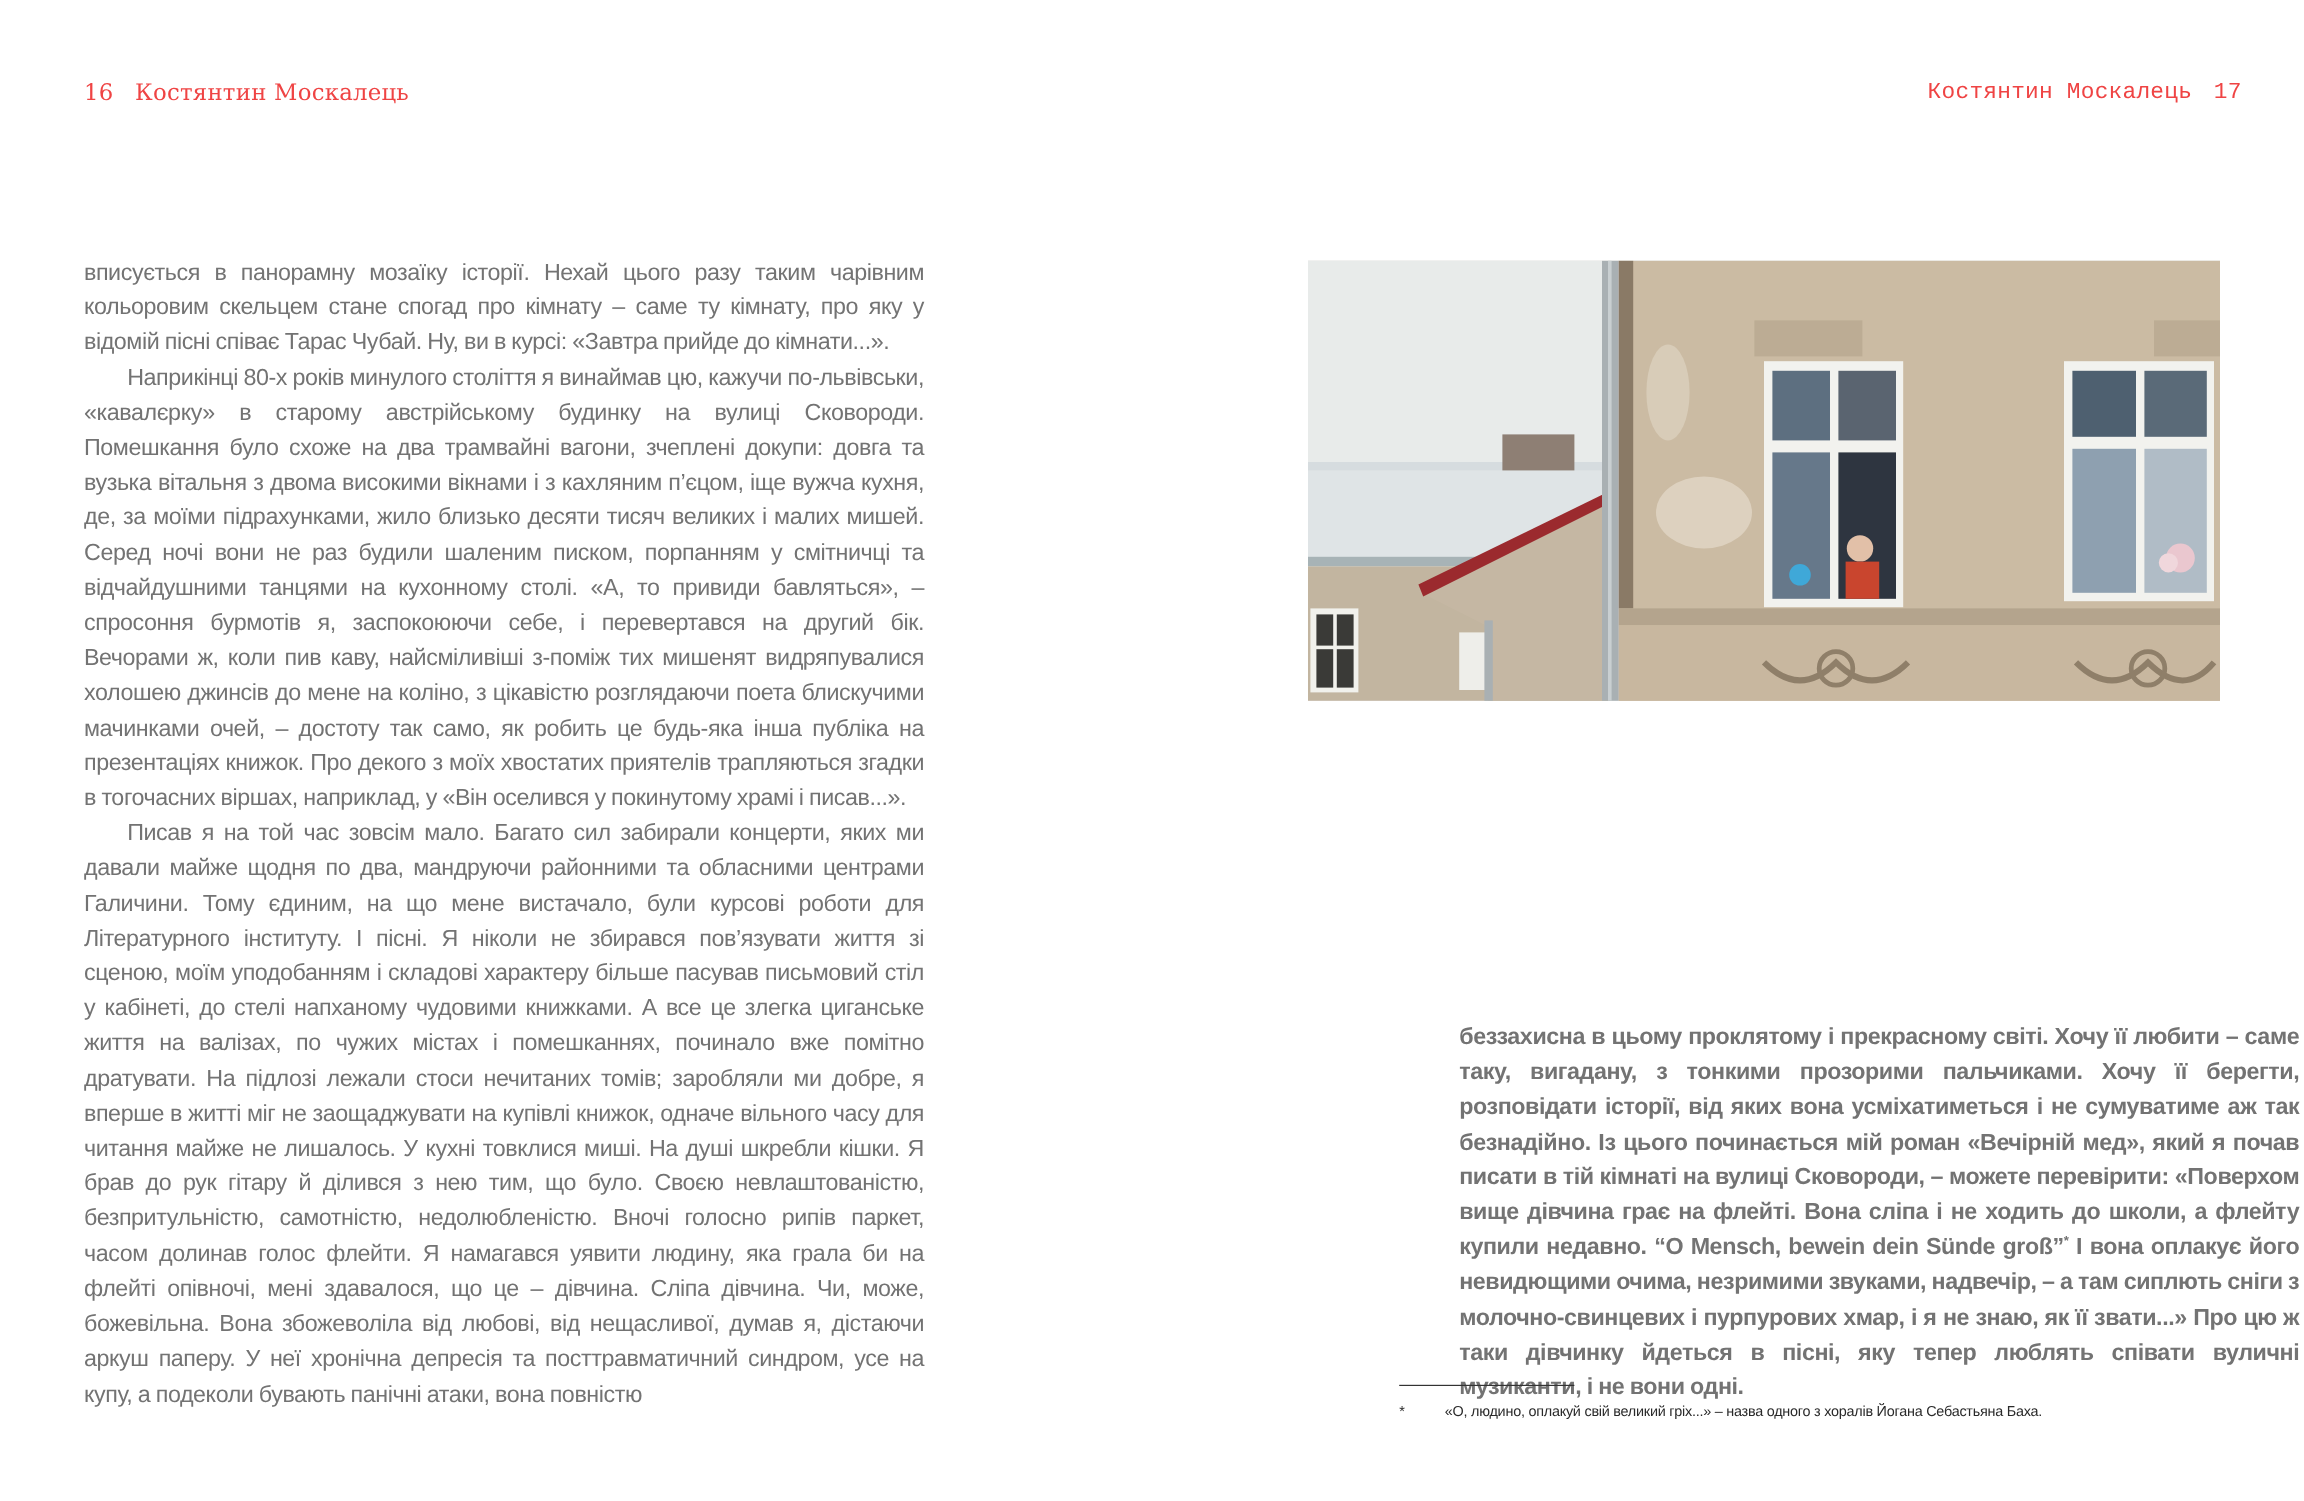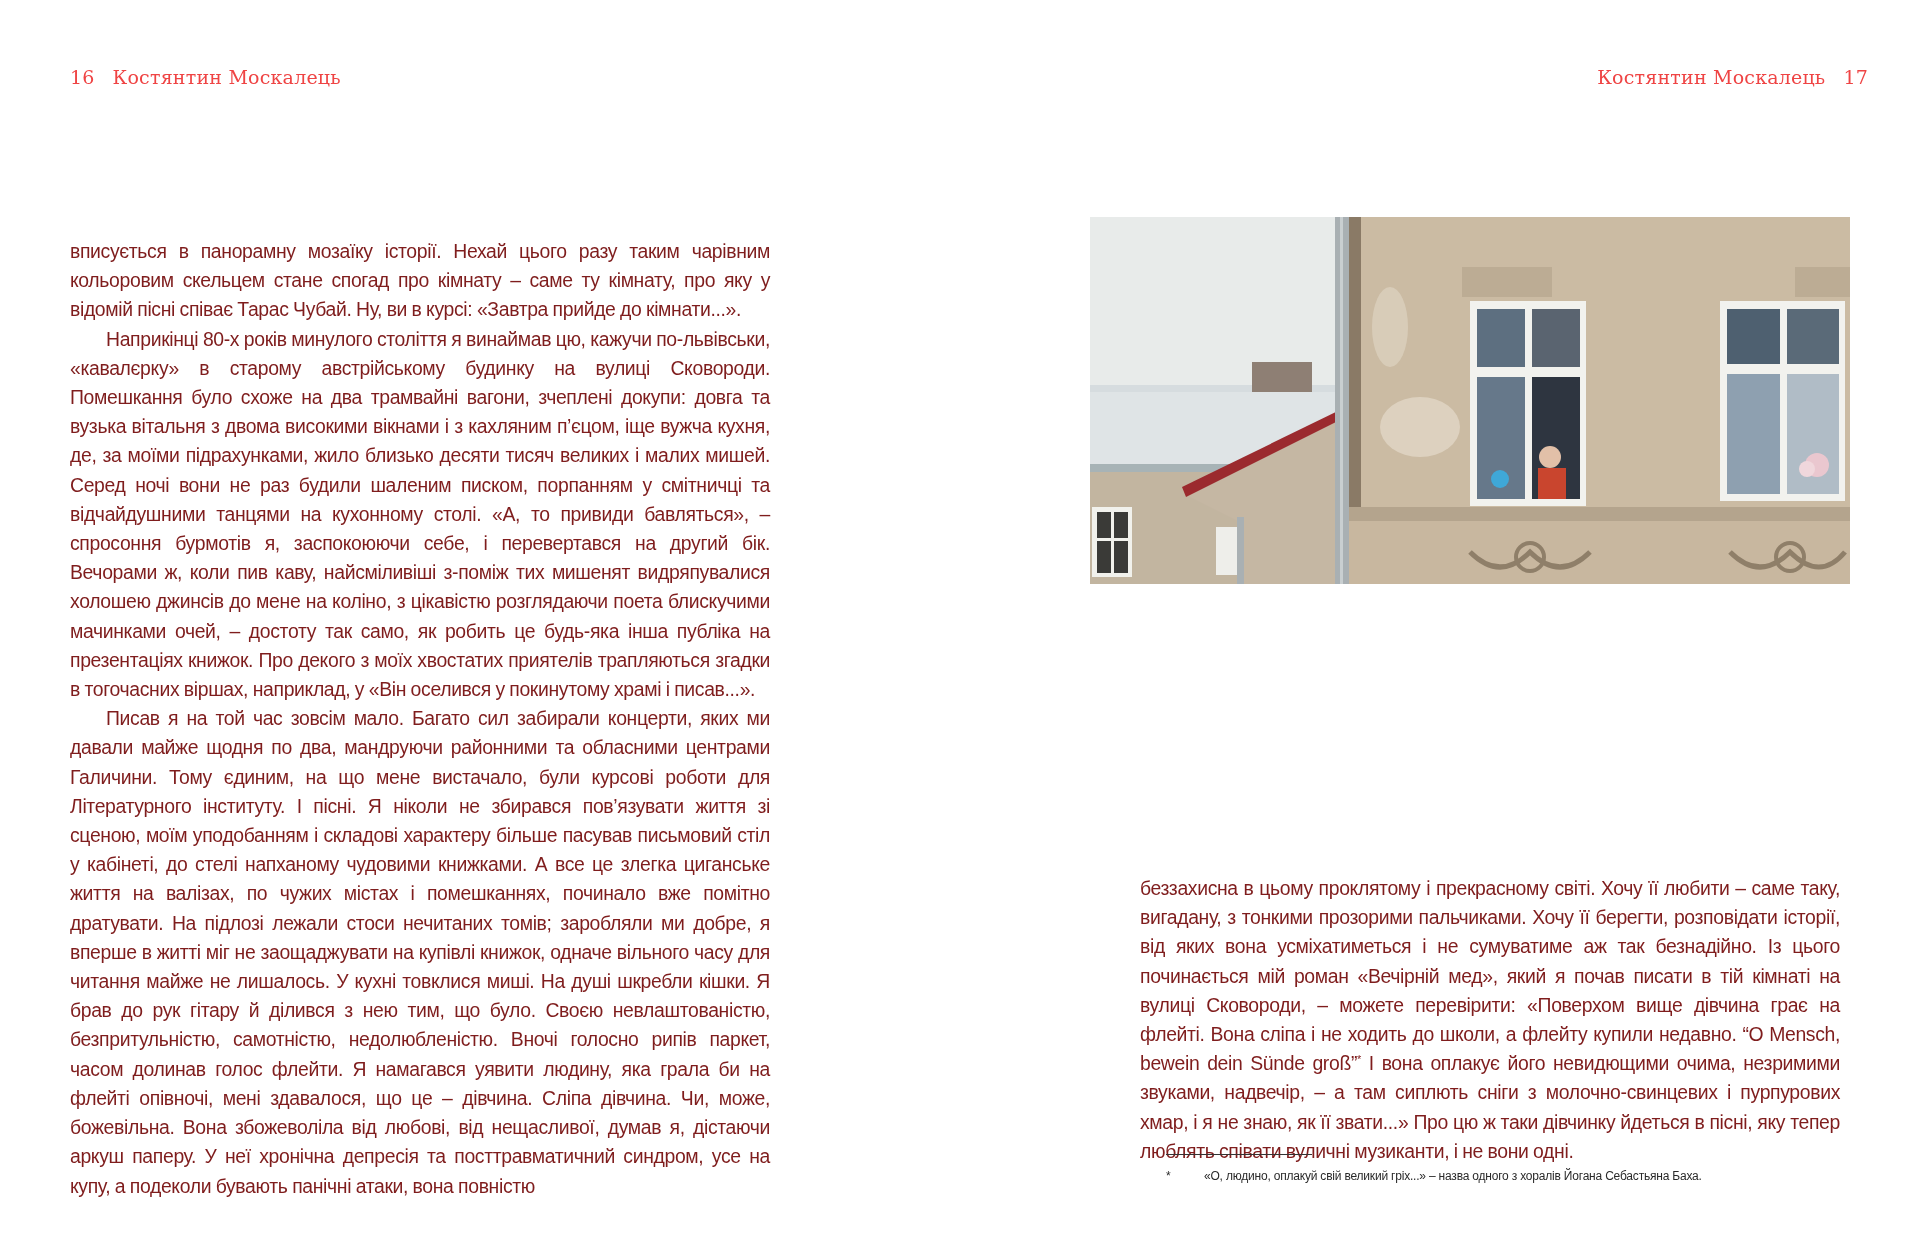--- a/index.html
+++ b/index.html
@@ -1,28 +1,28 @@
 <!DOCTYPE html>
 <html><head>
   <meta charset="utf-8">
   <style>
     html, body { margin: 0; padding: 0; background: #ffffff; }
     body { width: 1920px; height: 1251px; position: relative; overflow: hidden; font-family: "Liberation Sans", "DejaVu Sans", sans-serif; color: #222222; }
     .running-head { position: absolute; top: 66px; font-family: "DejaVu Serif", "Liberation Serif", serif; font-size: 19px; color: #ef4444; letter-spacing: 0.2px; }
     .running-head .num { display: inline-block; }
     .rh-left { left: 70px; }
     .rh-left .num { margin-right: 18px; }
-    .rh-right { right: 52px; text-align: right; }
+    .rh-right { right: 52px; text-align: right; font-family: Liberation Mono, monospace; }
     .rh-right .num { margin-left: 18px; }
 
-    .column { position: absolute; font-family: "Liberation Sans", "DejaVu Sans", sans-serif; font-size: 19.4px; line-height: 29.2px; color: #7f1d1d; text-align: justify; letter-spacing: -0.35px; word-spacing: -0.5px; margin-top: 24px; }
+    .column { position: absolute; font-family: "Liberation Sans", "DejaVu Sans", sans-serif; font-size: 19.4px; line-height: 29.2px; color: #737373; text-align: justify; letter-spacing: -0.35px; word-spacing: -0.5px; }
     .column p { margin: 0; }
     .column p.indent { text-indent: 36px; }
     .col-left { left: 70px; top: 213px; width: 700px; }
-    .col-right { left: 1140px; top: 850px; width: 700px; }
+    .col-right { left: 1216px; top: 850px; width: 700px; font-weight: bold; }
 
     .photo { position: absolute; left: 1090px; top: 217px; width: 760px; height: 367px; overflow: hidden; background: #e9ebe8; }
 
     .footnote-rule { position: absolute; left: 1166px; top: 1154px; width: 146px; height: 0; border-top: 1.5px solid #333; }
     .footnote { position: absolute; left: 1166px; top: 1169px; width: 720px; font-family: "Liberation Sans", "DejaVu Sans", sans-serif; font-size: 12px; color: #2a2a2a; letter-spacing: -0.2px; }
     .footnote .marker { display: inline-block; width: 38px; }
     .sup { font-size: 11px; vertical-align: super; line-height: 0; }
   </style>
 </head>
 <body>

